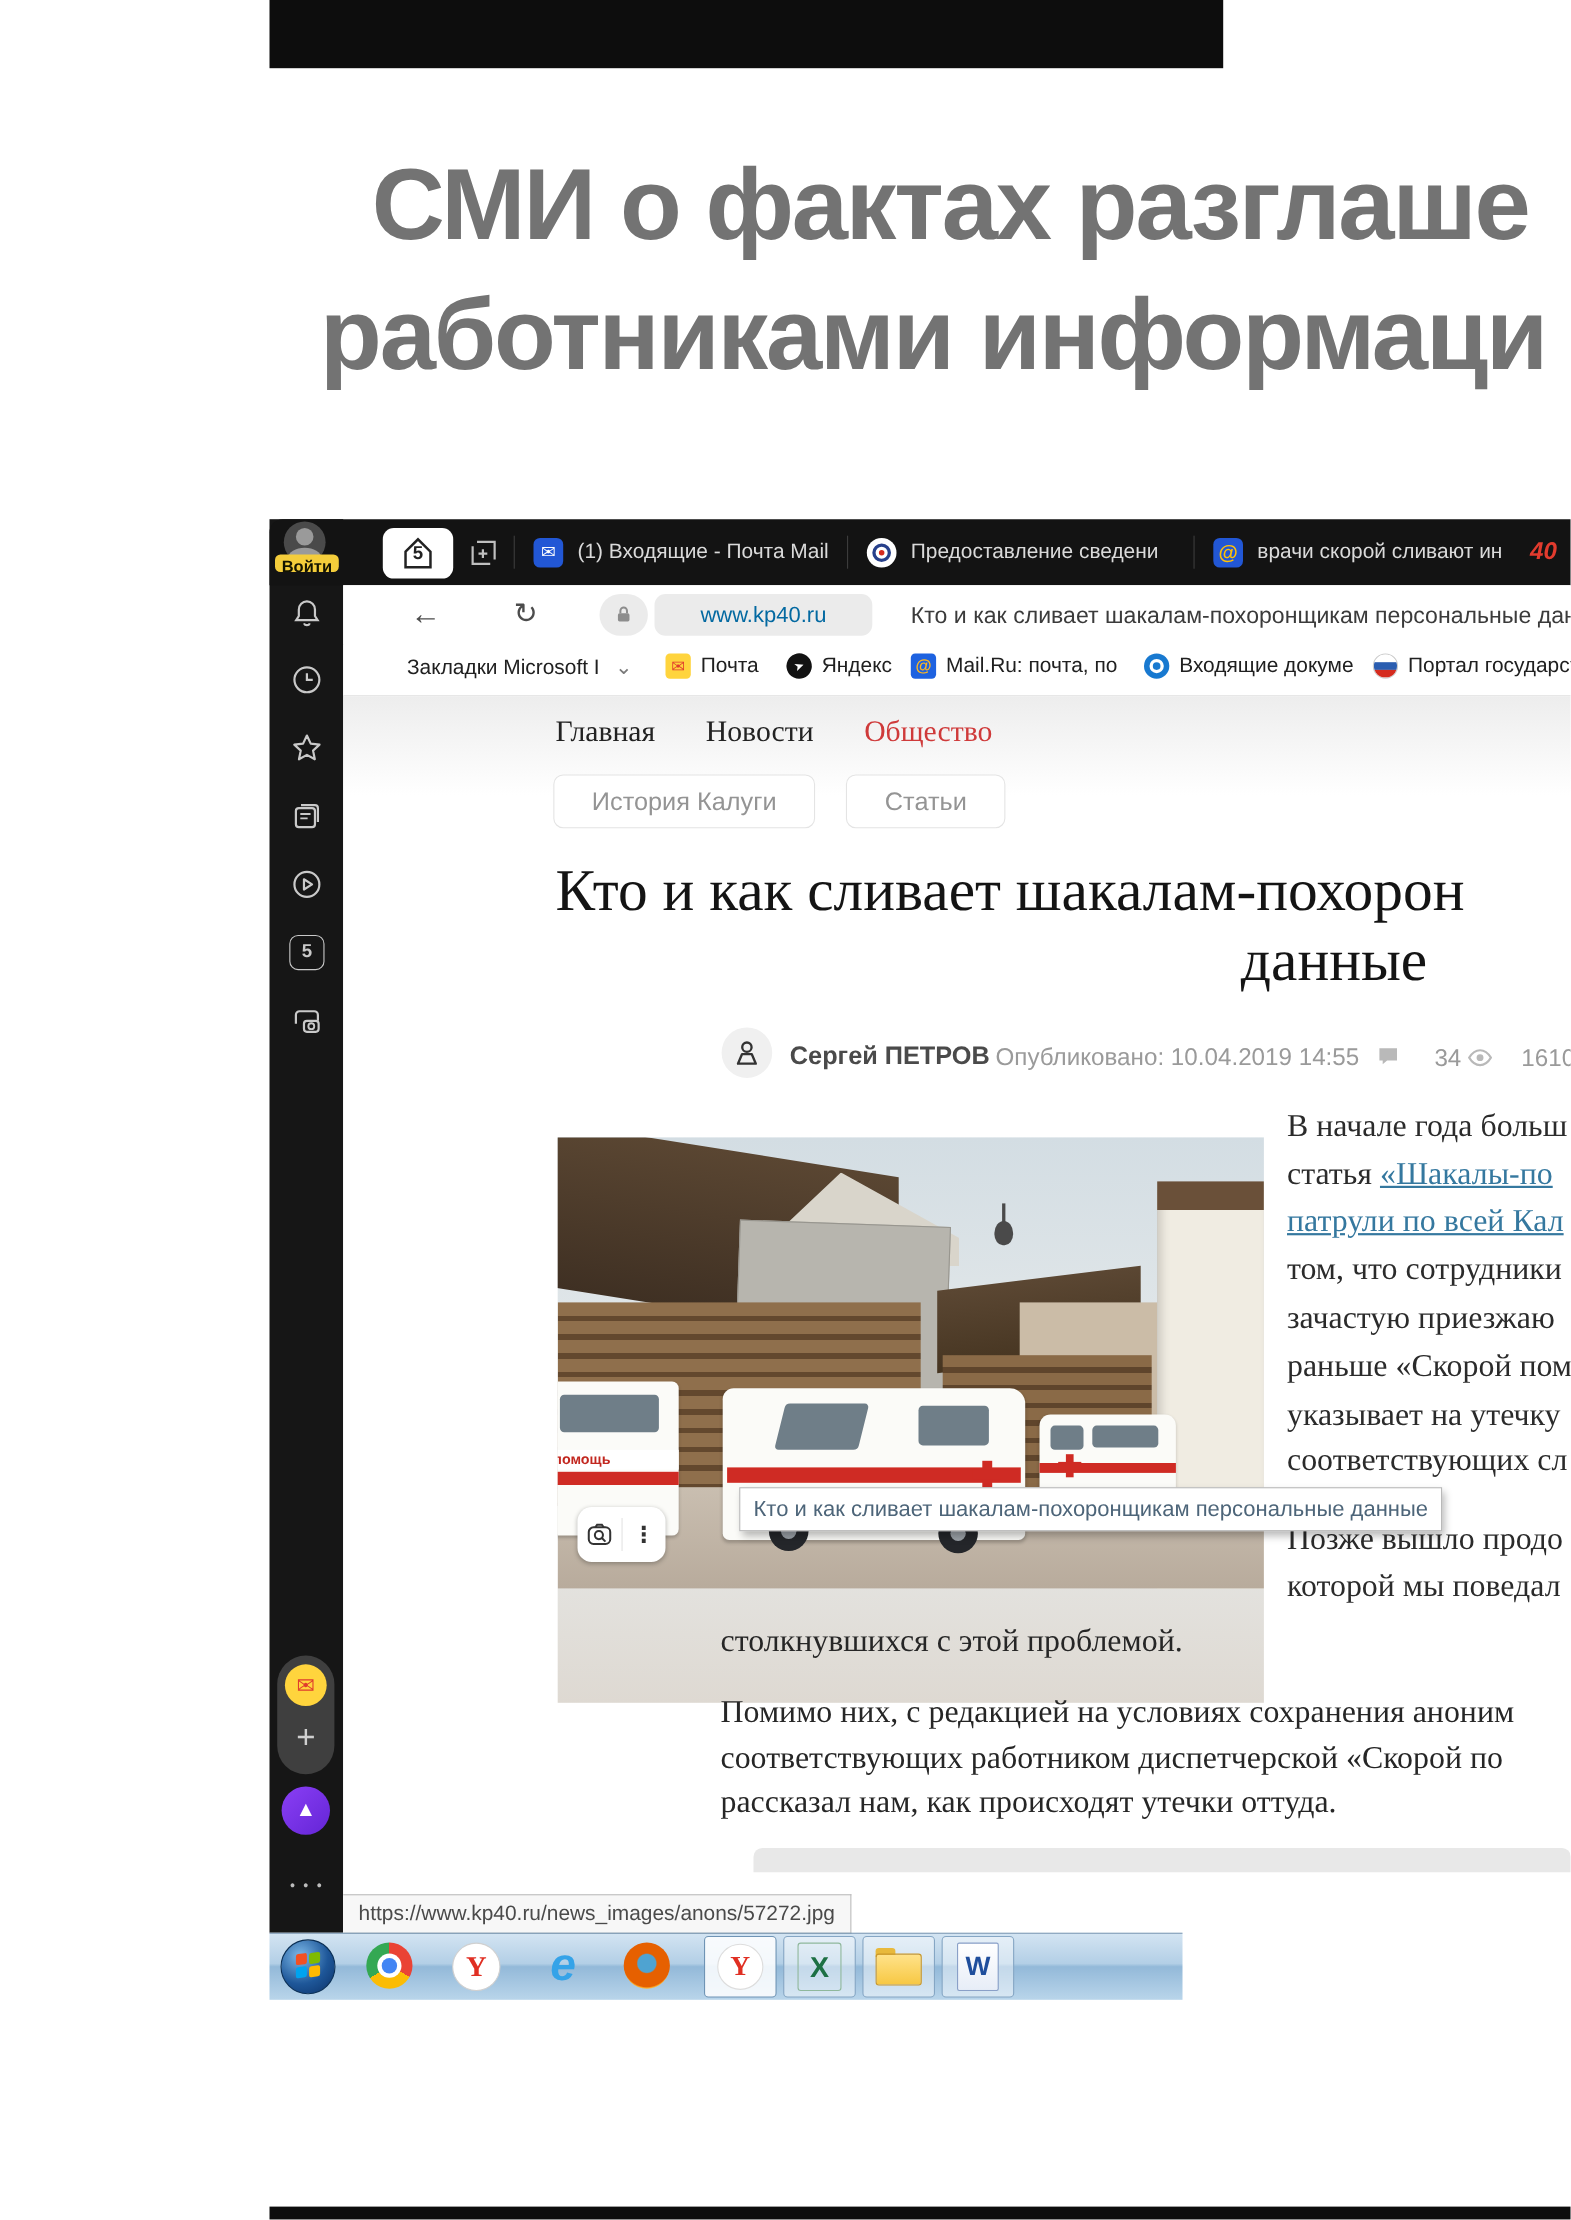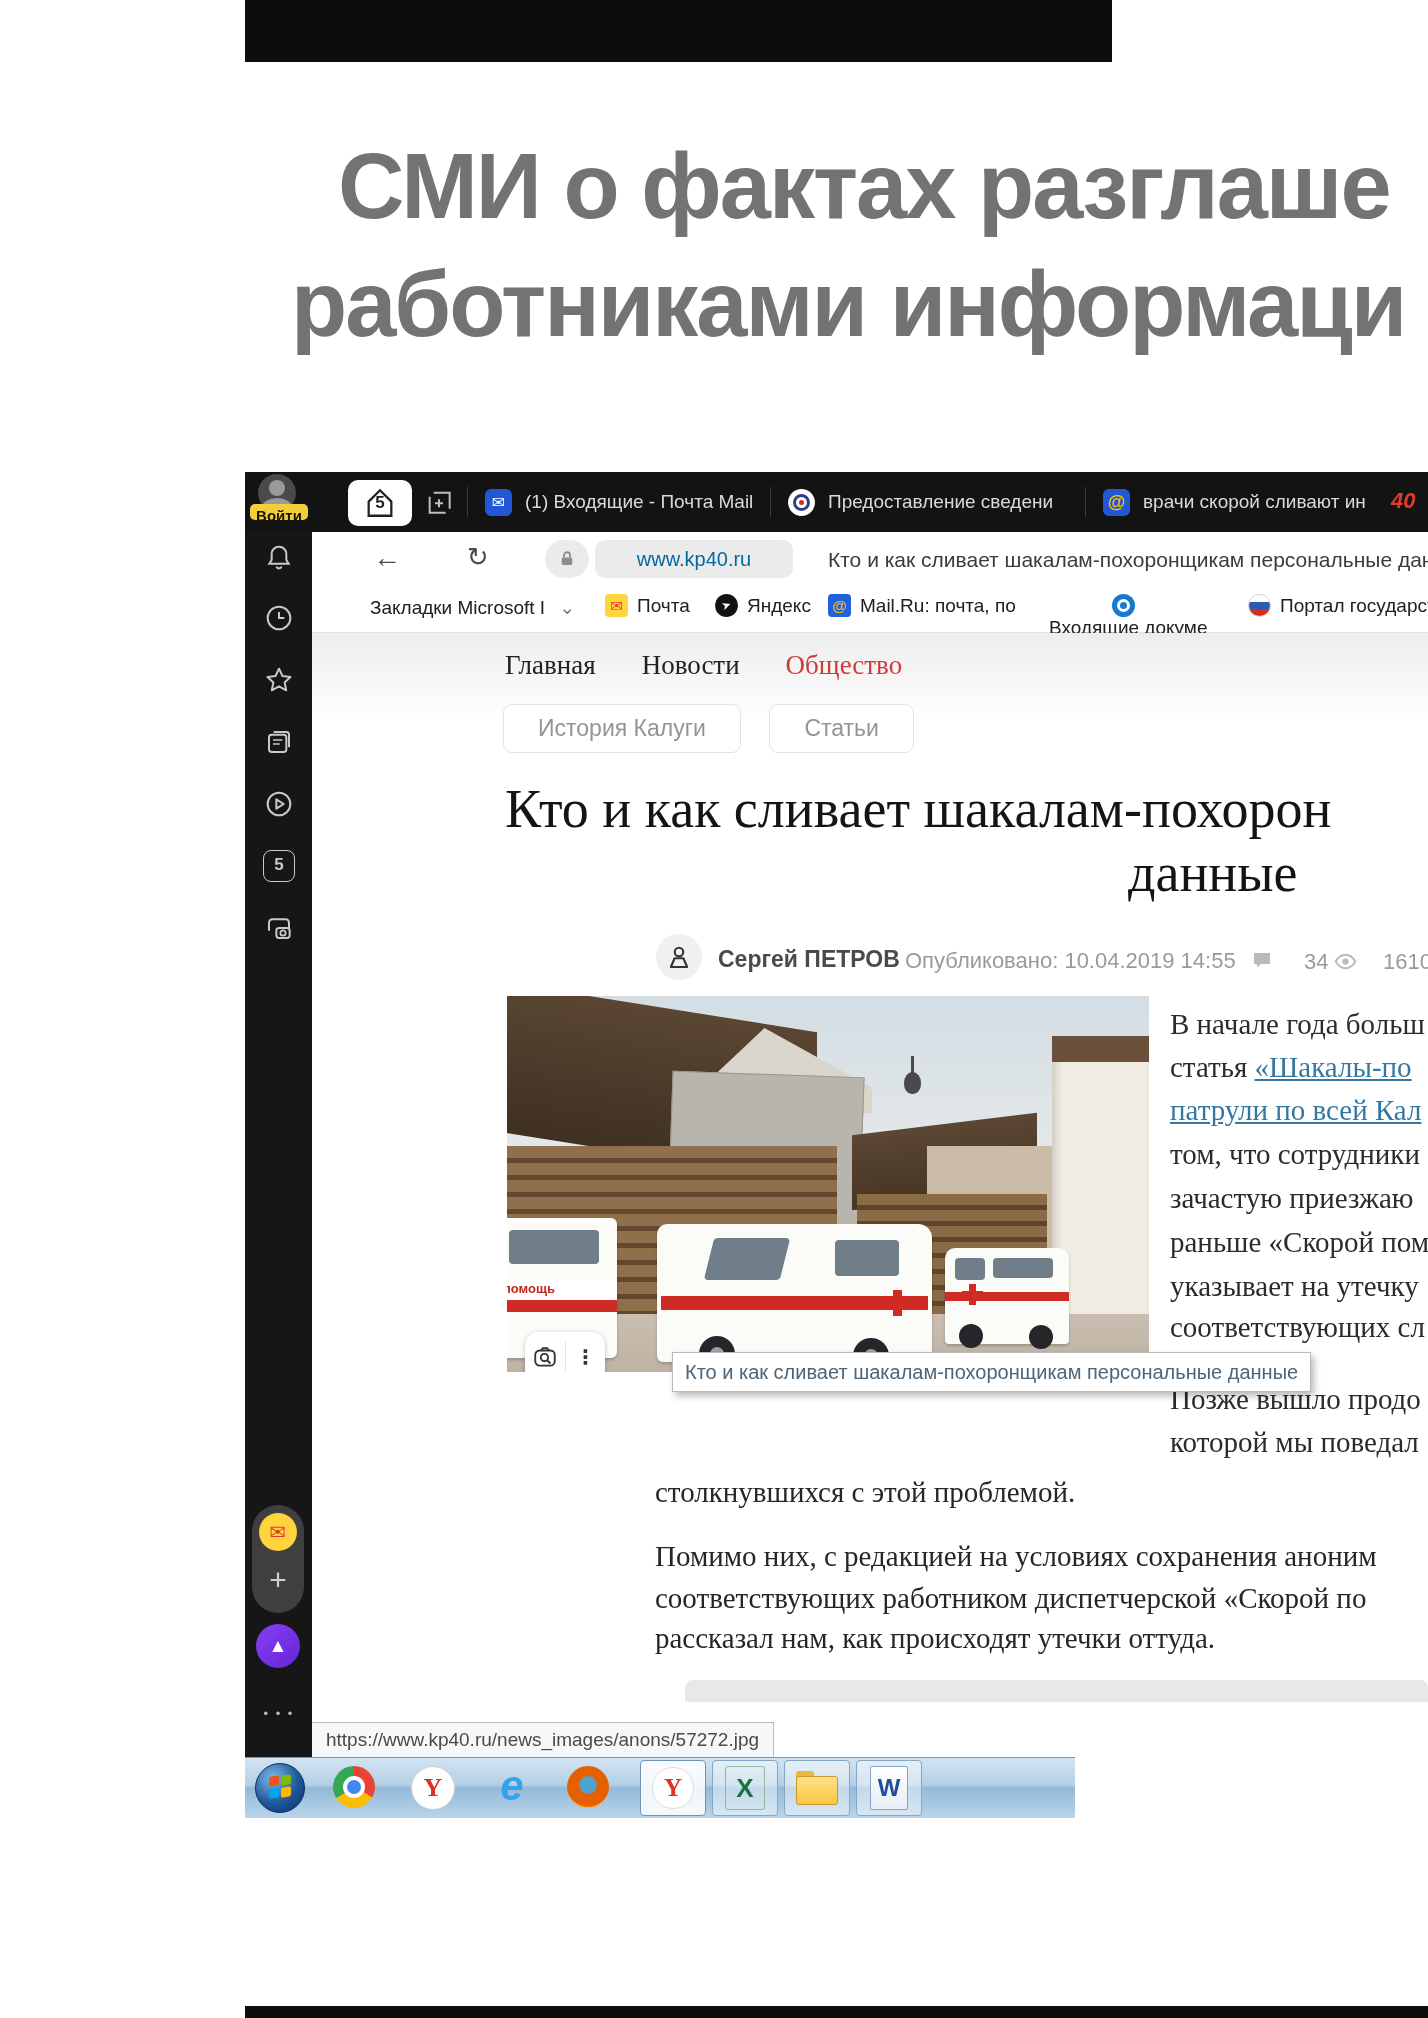--- a/index.html
+++ b/index.html
@@ -137,21 +137,21 @@
       <span class="bm-text nw" style="margin-left:9px;">Почта</span>
     </div>
     <div class="a" style="left:470px;top:122px;display:flex;align-items:center;">
       <span class="circle" style="width:23px;height:23px;background:#121212;color:#fff;font-size:11px;display:inline-flex;align-items:center;justify-content:center;transform:rotate(-20deg);">➤</span>
       <span class="bm-text nw" style="margin-left:9px;">Яндекс</span>
     </div>
     <div class="a" style="left:583px;top:122px;display:flex;align-items:center;">
       <span class="icon-sq" style="width:23px;height:23px;background:#1e62e0;color:#ffb820;font-size:15px;font-weight:700;border-radius:4px;">@</span>
       <span class="bm-text nw" style="margin-left:9px;">Mail.Ru: почта, по</span>
     </div>
-    <div class="a" style="left:795px;top:122px;display:flex;align-items:center;flex-direction:column;">
+    <div class="a" style="left:795px;top:122px;display:flex;align-items:center;">
       <span class="circle" style="width:23px;height:23px;background:#1879d0;position:relative;">
         <span class="circle" style="position:absolute;left:5px;top:5px;width:13px;height:13px;background:#fff;"></span>
         <span class="circle" style="position:absolute;left:8px;top:8px;width:7px;height:7px;background:#1879d0;"></span>
       </span>
       <span class="bm-text nw" style="margin-left:9px;">Входящие докуме</span>
     </div>
     <div class="a" style="left:1003px;top:122px;display:flex;align-items:center;">
       <span class="circle" style="width:23px;height:23px;overflow:hidden;position:relative;border:1px solid #ccc;box-sizing:border-box;">
         <span style="position:absolute;left:0;top:0;width:100%;height:34%;background:#fff;"></span>
         <span style="position:absolute;left:0;top:34%;width:100%;height:33%;background:#2a5db0;"></span>
@@ -238,21 +238,21 @@
     <svg class="a" style="left:1005px;top:476px;" width="24" height="24" viewBox="0 0 24 24">
       <path d="M4 5 h16 v11 h-9 l-4 3.5 v-3.5 h-3 z" fill="#b9b9b9"></path>
     </svg>
     <div class="a nw meta-gray" style="left:1038px;top:477px;margin-left:21px;">34</div>
     <svg class="a" style="left:1088px;top:477px;" width="25" height="25" viewBox="0 0 24 24">
       <path d="M2.5 12 C5.5 7 9 5.5 12 5.5 S18.5 7 21.5 12 C18.5 17 15 18.5 12 18.5 S5.5 17 2.5 12 z" fill="none" stroke="#b9b9b9" stroke-width="1.8"></path>
       <circle cx="12" cy="12" r="3" fill="#b9b9b9"></circle>
     </svg>
     <div class="a nw meta-gray" style="left:1138px;top:477px;text-align:right;">16100</div>
 
-    <div class="a" style="left:262px;top:524px;width:642px;height:376px;overflow:hidden;background:linear-gradient(#d3dde3,#e9ecec 55%,#ded9d2);">
+    <div class="a" style="left:262px;top:562px;width:642px;height:514px;overflow:hidden;background:linear-gradient(#d3dde3,#e9ecec 55%,#ded9d2);">
 
       <div style="position:absolute;left:-20px;top:10px;width:330px;height:150px;background:linear-gradient(#5a4632,#3f3023);transform:skewY(9deg);"></div>
 
       <div style="position:absolute;left:150px;top:32px;width:215px;height:85px;background:#d9d5cb;clip-path:polygon(8% 100%,50% 0,100% 70%,100% 100%,0 100%);"></div>
 
       <div style="position:absolute;left:163px;top:78px;width:190px;height:148px;background:#b7b5ae;border:1px solid #98968f;transform:rotate(2deg);"></div>
 
       <div style="position:absolute;left:345px;top:128px;width:185px;height:75px;background:linear-gradient(#5b4733,#463521);transform:skewY(-7deg);"></div>
 
       <div style="position:absolute;left:404px;top:60px;width:3px;height:18px;background:#4a4a4a;"></div>

